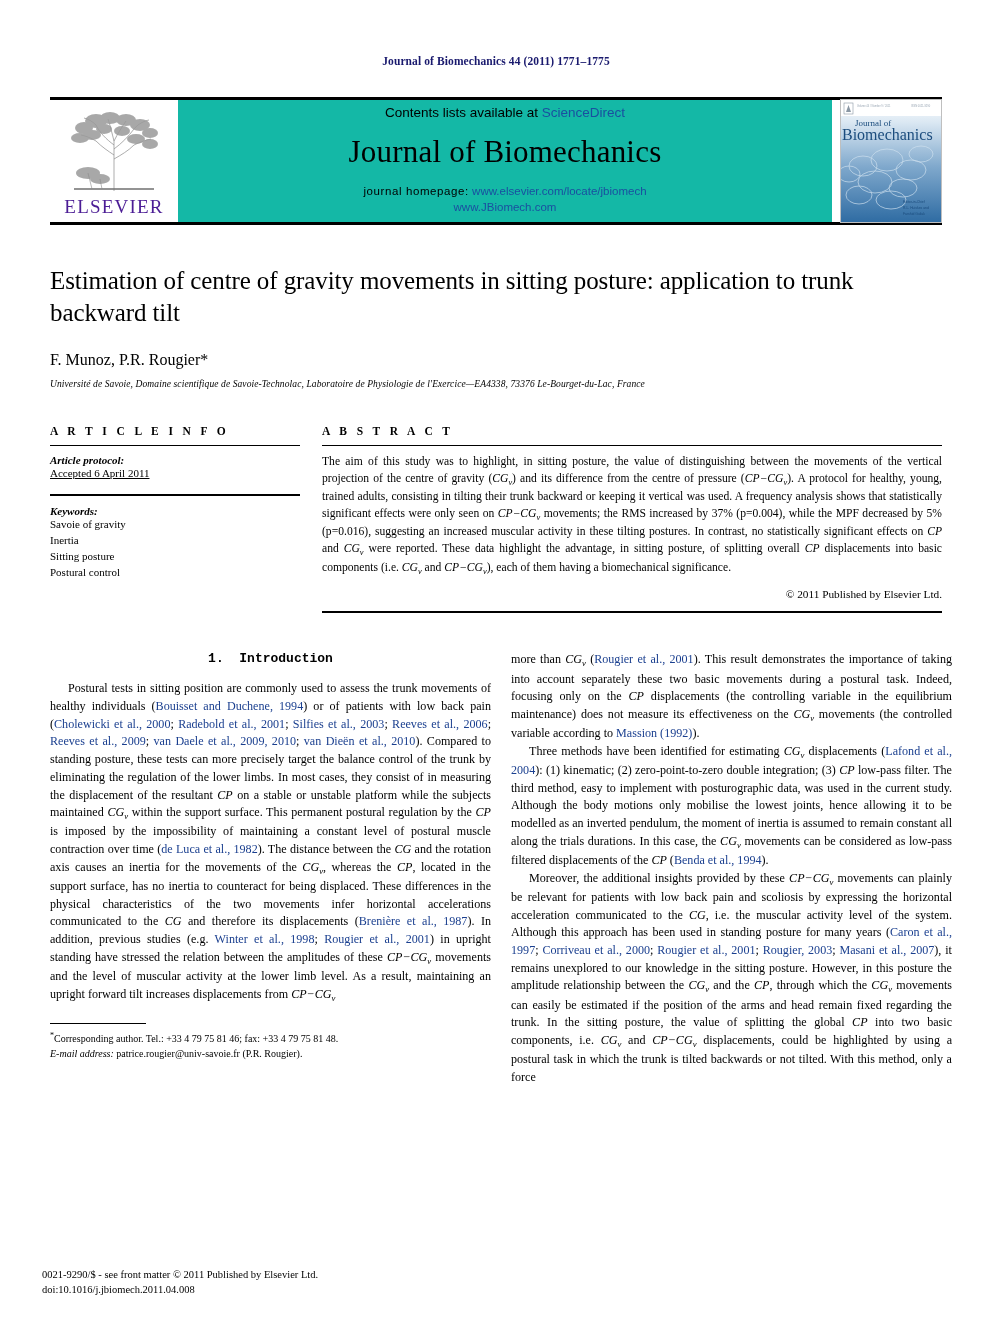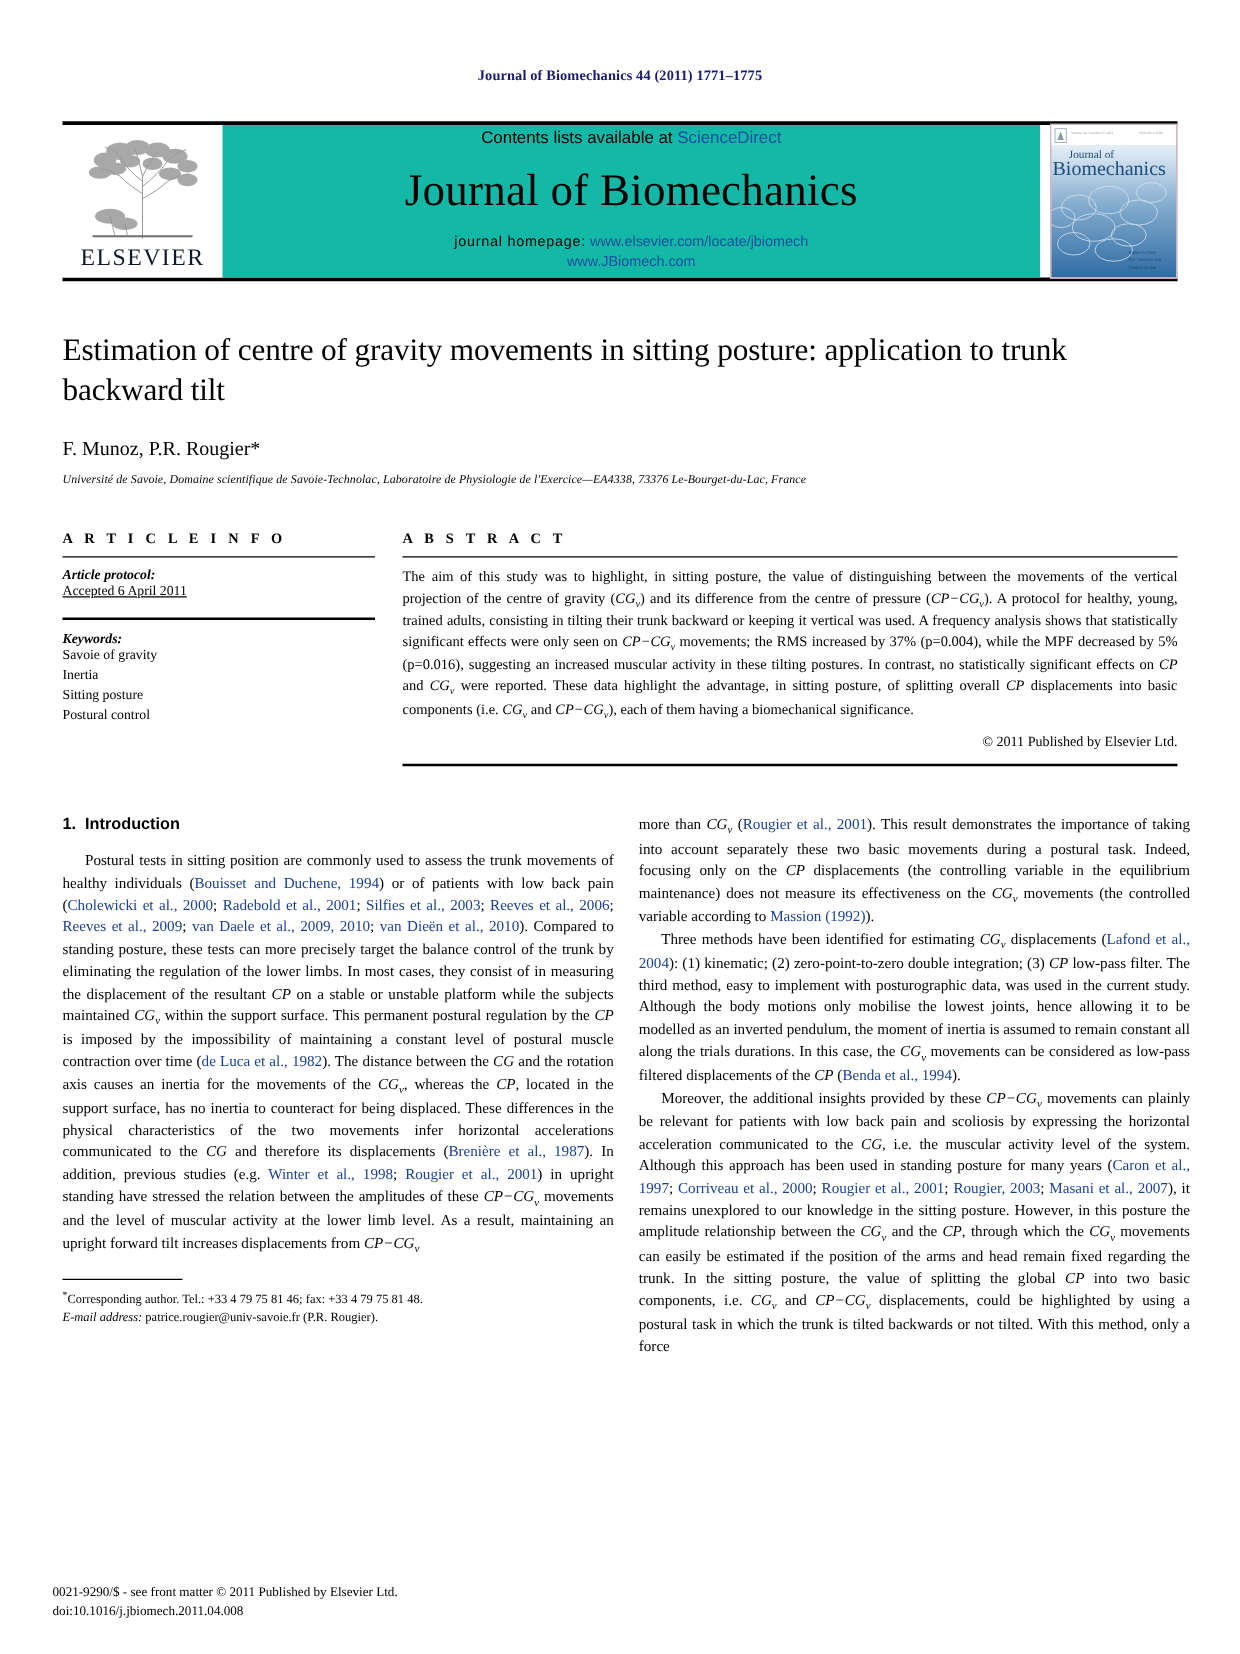--- a/index.html
+++ b/index.html
@@ -52,21 +52,21 @@
     align-items: center;
     justify-content: flex-end;
     background: #fff;
     padding-bottom: 2px;
   }
   .tree-svg { display:block; }
   .elsevier-word {
     font-family: "Liberation Serif", serif;
     font-size: 19px;
     letter-spacing: 1.2px;
-    color: #0f172a;
+    color: #4c1d95;
     line-height: 1;
     padding-bottom: 4px;
   }
   .masthead-center {
     flex: 1 1 auto;
     background: #14b8a6;
     display: flex;
     flex-direction: column;
     align-items: center;
     justify-content: center;
@@ -76,21 +76,21 @@
     font-family: "Liberation Sans", sans-serif;
     font-size: 13.5px;
     color: #000;
     margin-bottom: 14px;
   }
   .contents-line .sd {
     color: #1a4fa0;
   }
   .journal-title {
     font-family: "Liberation Serif", serif;
-    font-size: 36px;
+    font-size: 31px;
     color: #000;
     margin-bottom: 14px;
     letter-spacing: .2px;
   }
   .homepage-line {
     font-family: "Liberation Sans", sans-serif;
     font-size: 11.5px;
     text-align: center;
     line-height: 1.35;
   }
@@ -102,21 +102,21 @@
     display: flex;
     align-items: center;
     justify-content: flex-end;
   }
   .cover-thumb {
     width: 100px;
     height: 122px;
     border: 1px solid #bfbfbf;
     position: relative;
     overflow: hidden;
-    background: #f9a8d4;
+    background: #737373;
   }
   .masthead-rule-bottom {
     border-top: 3px solid #000;
   }
 
   
   .title-block { padding-top: 40px; }
   h1.article-title {
     font-family: "Liberation Serif", serif;
     font-weight: normal;
@@ -191,24 +191,25 @@
   .abs-rule-bottom { border-top: 2px solid #000; margin-top: 8px; }
 
   
   .body-cols {
     display: flex;
     gap: 20px;
     margin-top: 38px;
   }
   .bcol { width: 441px; flex: 0 0 441px; position: relative; }
   h2.section-title {
-    font-family: Liberation Sans, sans-serif;
+    font-family: Liberation Mono, monospace;
     font-weight: bold;
     font-size: 13px;
     margin: 0 0 14px 0;
+    text-align: center;
   }
   p.body-par {
     font-family: "Liberation Serif", serif;
     font-size: 12.1px;
     line-height: 1.465;
     text-align: justify;
     margin: 0;
     text-indent: 18px;
     hyphens: auto;
   }

